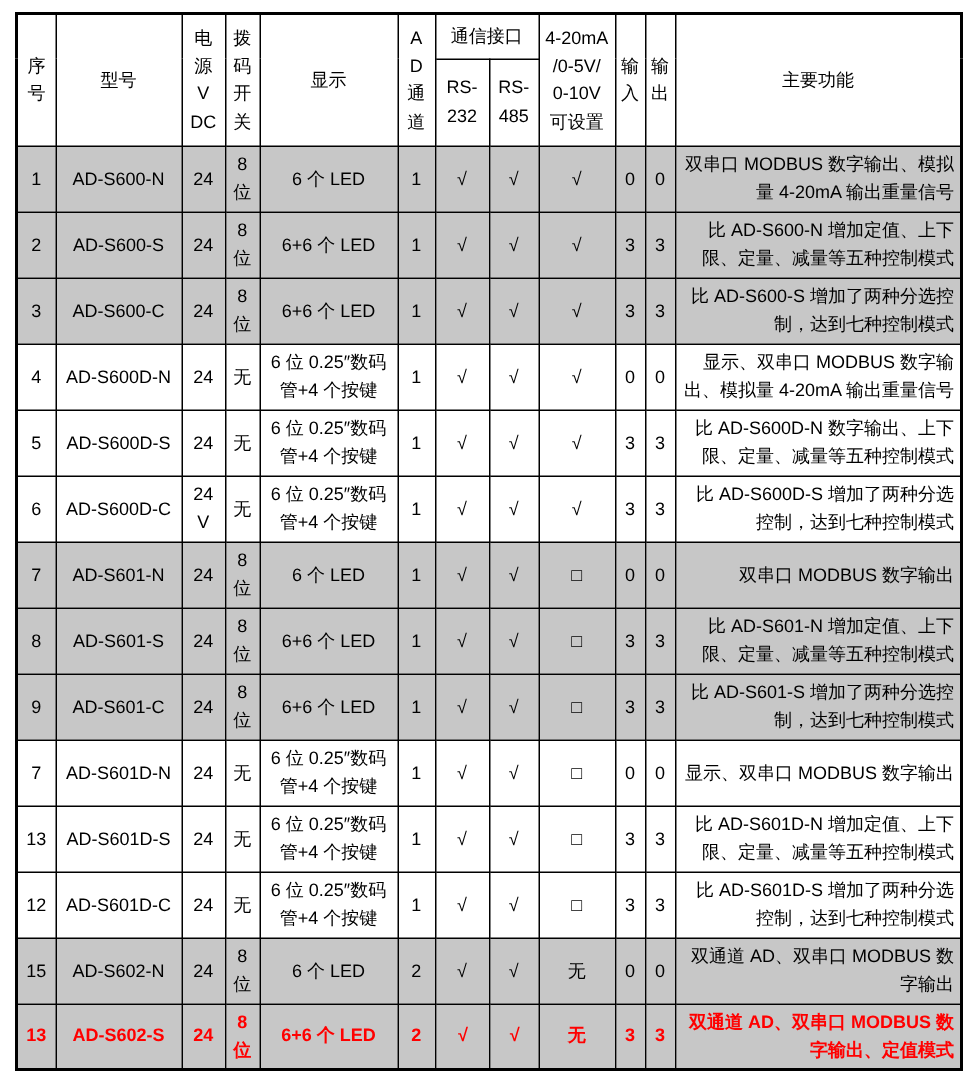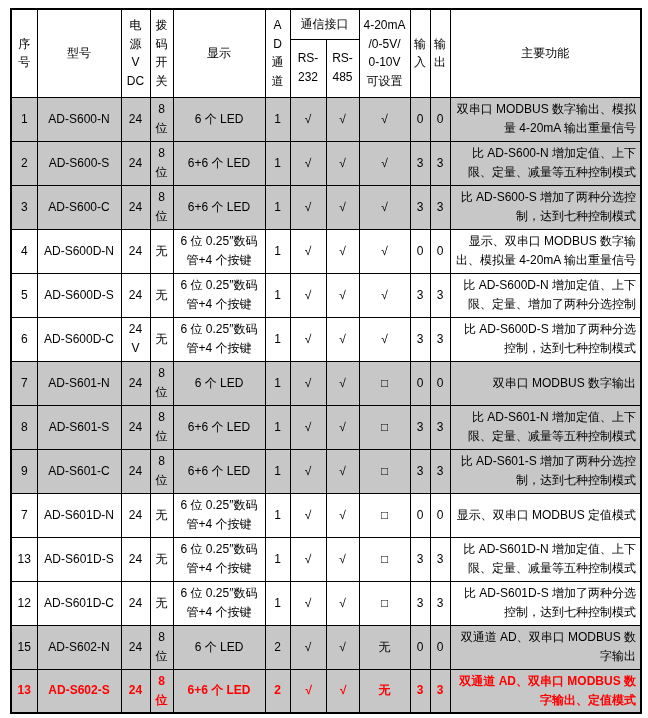--- a/index.html
+++ b/index.html
@@ -171,21 +171,21 @@
           <td>24</td>
           <td>无</td>
           <td>6 位 0.25″数码
 管+4 个按键</td>
           <td>1</td>
           <td class="check">√</td>
           <td class="check">√</td>
           <td class="check">√</td>
           <td>3</td>
           <td>3</td>
-          <td class="func">比 AD-S600D-N 增加定值、上下限、定量、增加了两种分选控制</td>
+          <td class="func">比 AD-S600D-N 数字输出、上下限、定量、减量等五种控制模式</td>
         </tr>
         <tr>
           <td>6</td>
           <td>AD-S600D-C</td>
           <td>24
 V</td>
           <td>无</td>
           <td>6 位 0.25″数码
 管+4 个按键</td>
           <td>1</td>
@@ -247,21 +247,21 @@
           <td>24</td>
           <td>无</td>
           <td>6 位 0.25″数码
 管+4 个按键</td>
           <td>1</td>
           <td class="check">√</td>
           <td class="check">√</td>
           <td>□</td>
           <td>0</td>
           <td>0</td>
-          <td class="func">显示、双串口 MODBUS 定值模式</td>
+          <td class="func">显示、双串口 MODBUS 数字输出</td>
         </tr>
         <tr>
           <td>13</td>
           <td>AD-S601D-S</td>
           <td>24</td>
           <td>无</td>
           <td>6 位 0.25″数码
 管+4 个按键</td>
           <td>1</td>
           <td class="check">√</td>

